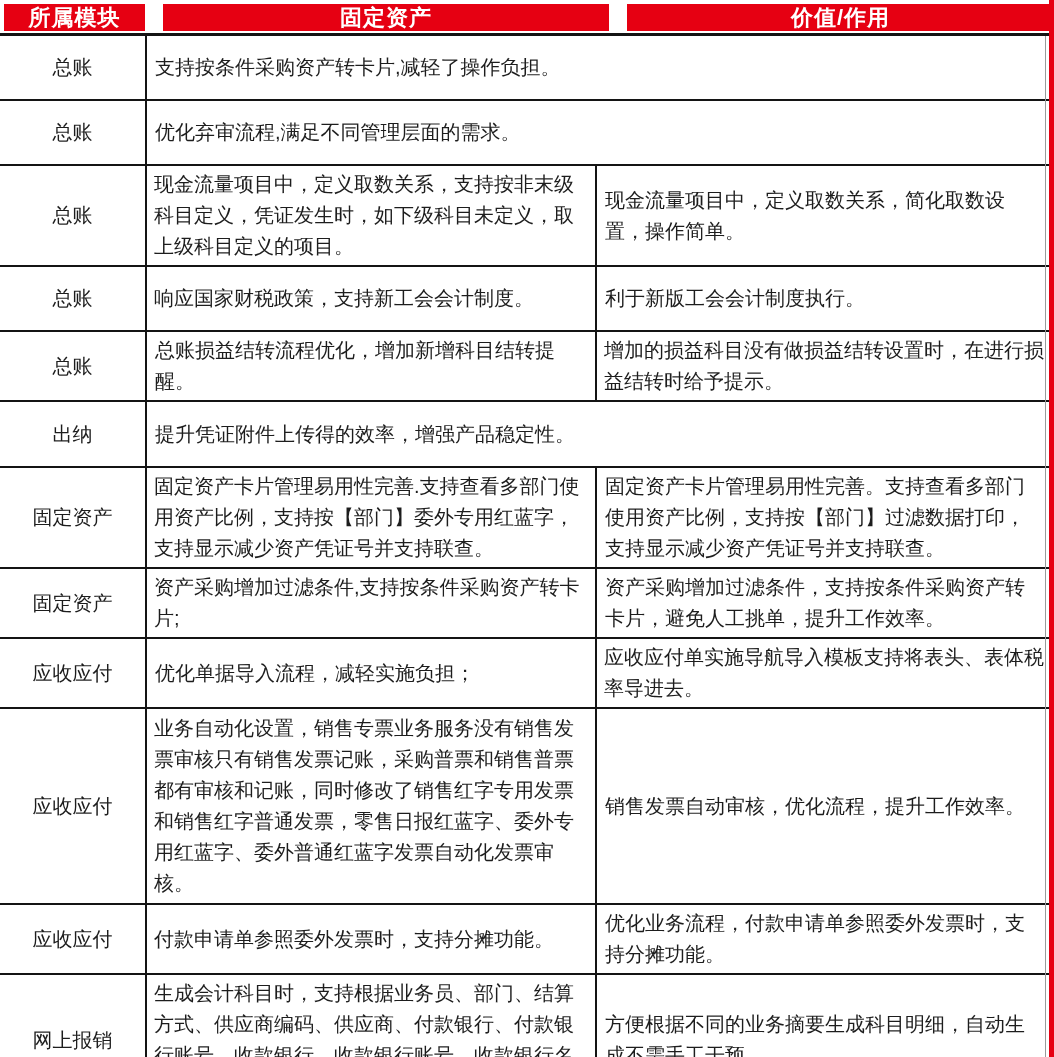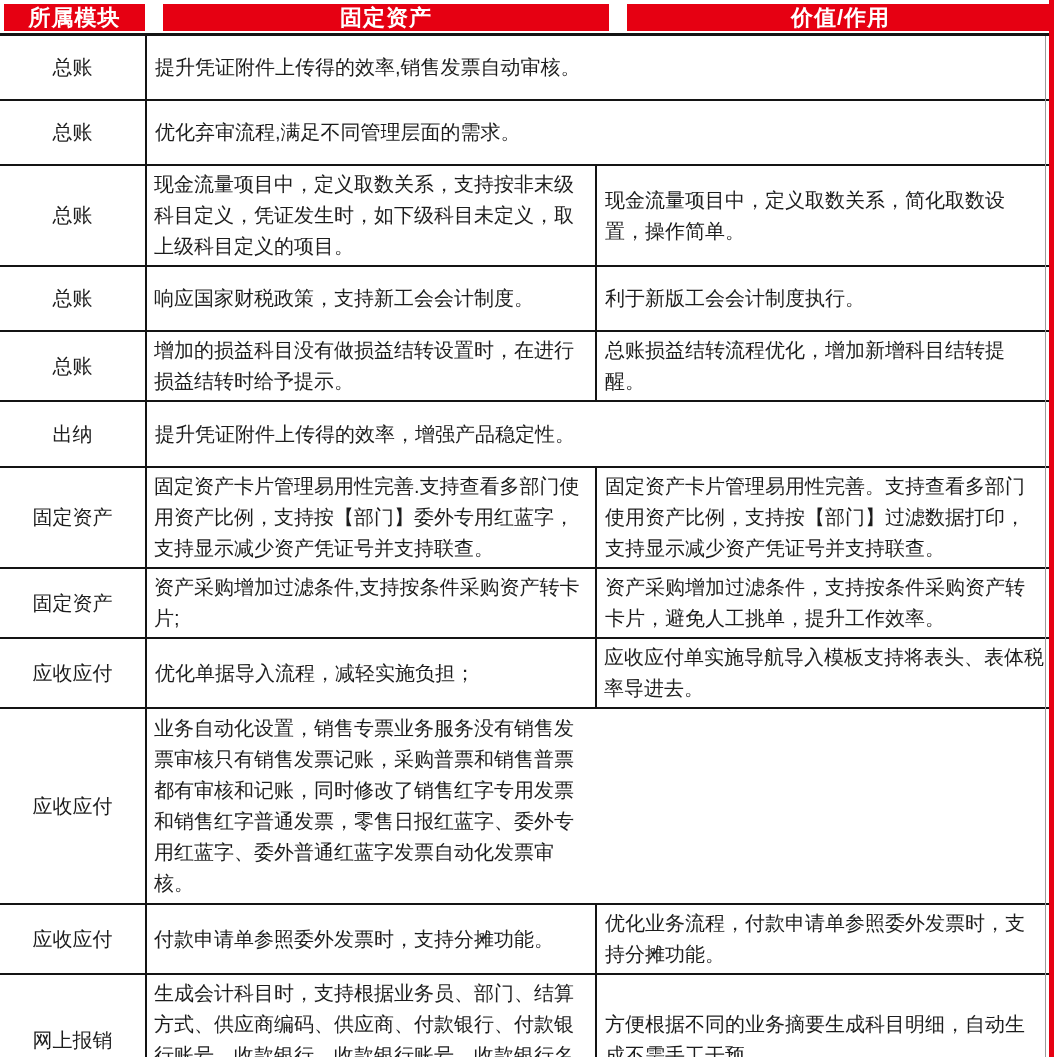--- a/index.html
+++ b/index.html
@@ -55,21 +55,21 @@
 <div class="page">
 
   <div class="thead">
     <div class="th">所属模块</div>
     <div class="th">固定资产</div>
     <div class="th">价值/作用</div>
   </div>
 
   <div class="tr" style="min-height:35px">
     <div class="td c1">总账</div>
-    <div class="td c3">提升凭证附件上传得的效率,销售发票自动审核。</div>
+    <div class="td c3">支持按条件采购资产转卡片,减轻了操作负担。</div>
   </div>
 
   <div class="tr" style="min-height:59px">
     <div class="td c1">总账</div>
     <div class="td c3">优化弃审流程,满足不同管理层面的需求。</div>
   </div>
 
   <div class="tr" style="min-height:97px">
     <div class="td c1">总账</div>
     <div class="td c2">现金流量项目中，定义取数关系，支持按非末级科目定义，凭证发生时，如下级科目未定义，取上级科目定义的项目。</div>
@@ -77,22 +77,22 @@
   </div>
 
   <div class="tr" style="min-height:29px">
     <div class="td c1">总账</div>
     <div class="td c2">响应国家财税政策，支持新工会会计制度。</div>
     <div class="td c3">利于新版工会会计制度执行。</div>
   </div>
 
   <div class="tr" style="min-height:65px">
     <div class="td c1">总账</div>
+    <div class="td c3">总账损益结转流程优化，增加新增科目结转提醒。</div>
     <div class="td c2">增加的损益科目没有做损益结转设置时，在进行损益结转时给予提示。</div>
-    <div class="td c3">总账损益结转流程优化，增加新增科目结转提醒。</div>
   </div>
 
   <div class="tr" style="min-height:66px">
     <div class="td c1">出纳</div>
     <div class="td c3">提升凭证附件上传得的效率，增强产品稳定性。</div>
   </div>
 
   <div class="tr" style="min-height:100px">
     <div class="td c1">固定资产</div>
     <div class="td c2">固定资产卡片管理易用性完善.支持查看多部门使用资产比例，支持按【部门】委外专用红蓝字，支持显示减少资产凭证号并支持联查。</div>
@@ -107,20 +107,21 @@
 
   <div class="tr" style="min-height:66px">
     <div class="td c1">应收应付</div>
     <div class="td c3">优化单据导入流程，减轻实施负担；</div>
     <div class="td c2">应收应付单实施导航导入模板支持将表头、表体税率导进去。</div>
   </div>
 
   <div class="tr" style="min-height:196px">
     <div class="td c1">应收应付</div>
     <div class="td c2">业务自动化设置，销售专票业务服务没有销售发票审核只有销售发票记账，采购普票和销售普票都有审核和记账，同时修改了销售红字专用发票和销售红字普通发票，零售日报红蓝字、委外专用红蓝字、委外普通红蓝字发票自动化发票审核。</div>
+    <div class="td c3">销售发票自动审核，优化流程，提升工作效率。</div>
   </div>
 
   <div class="tr" style="min-height:62px">
     <div class="td c1">应收应付</div>
     <div class="td c2">付款申请单参照委外发票时，支持分摊功能。</div>
     <div class="td c3">优化业务流程，付款申请单参照委外发票时，支持分摊功能。</div>
   </div>
 
   <div class="tr" style="min-height:129px">
     <div class="td c1">网上报销</div>

